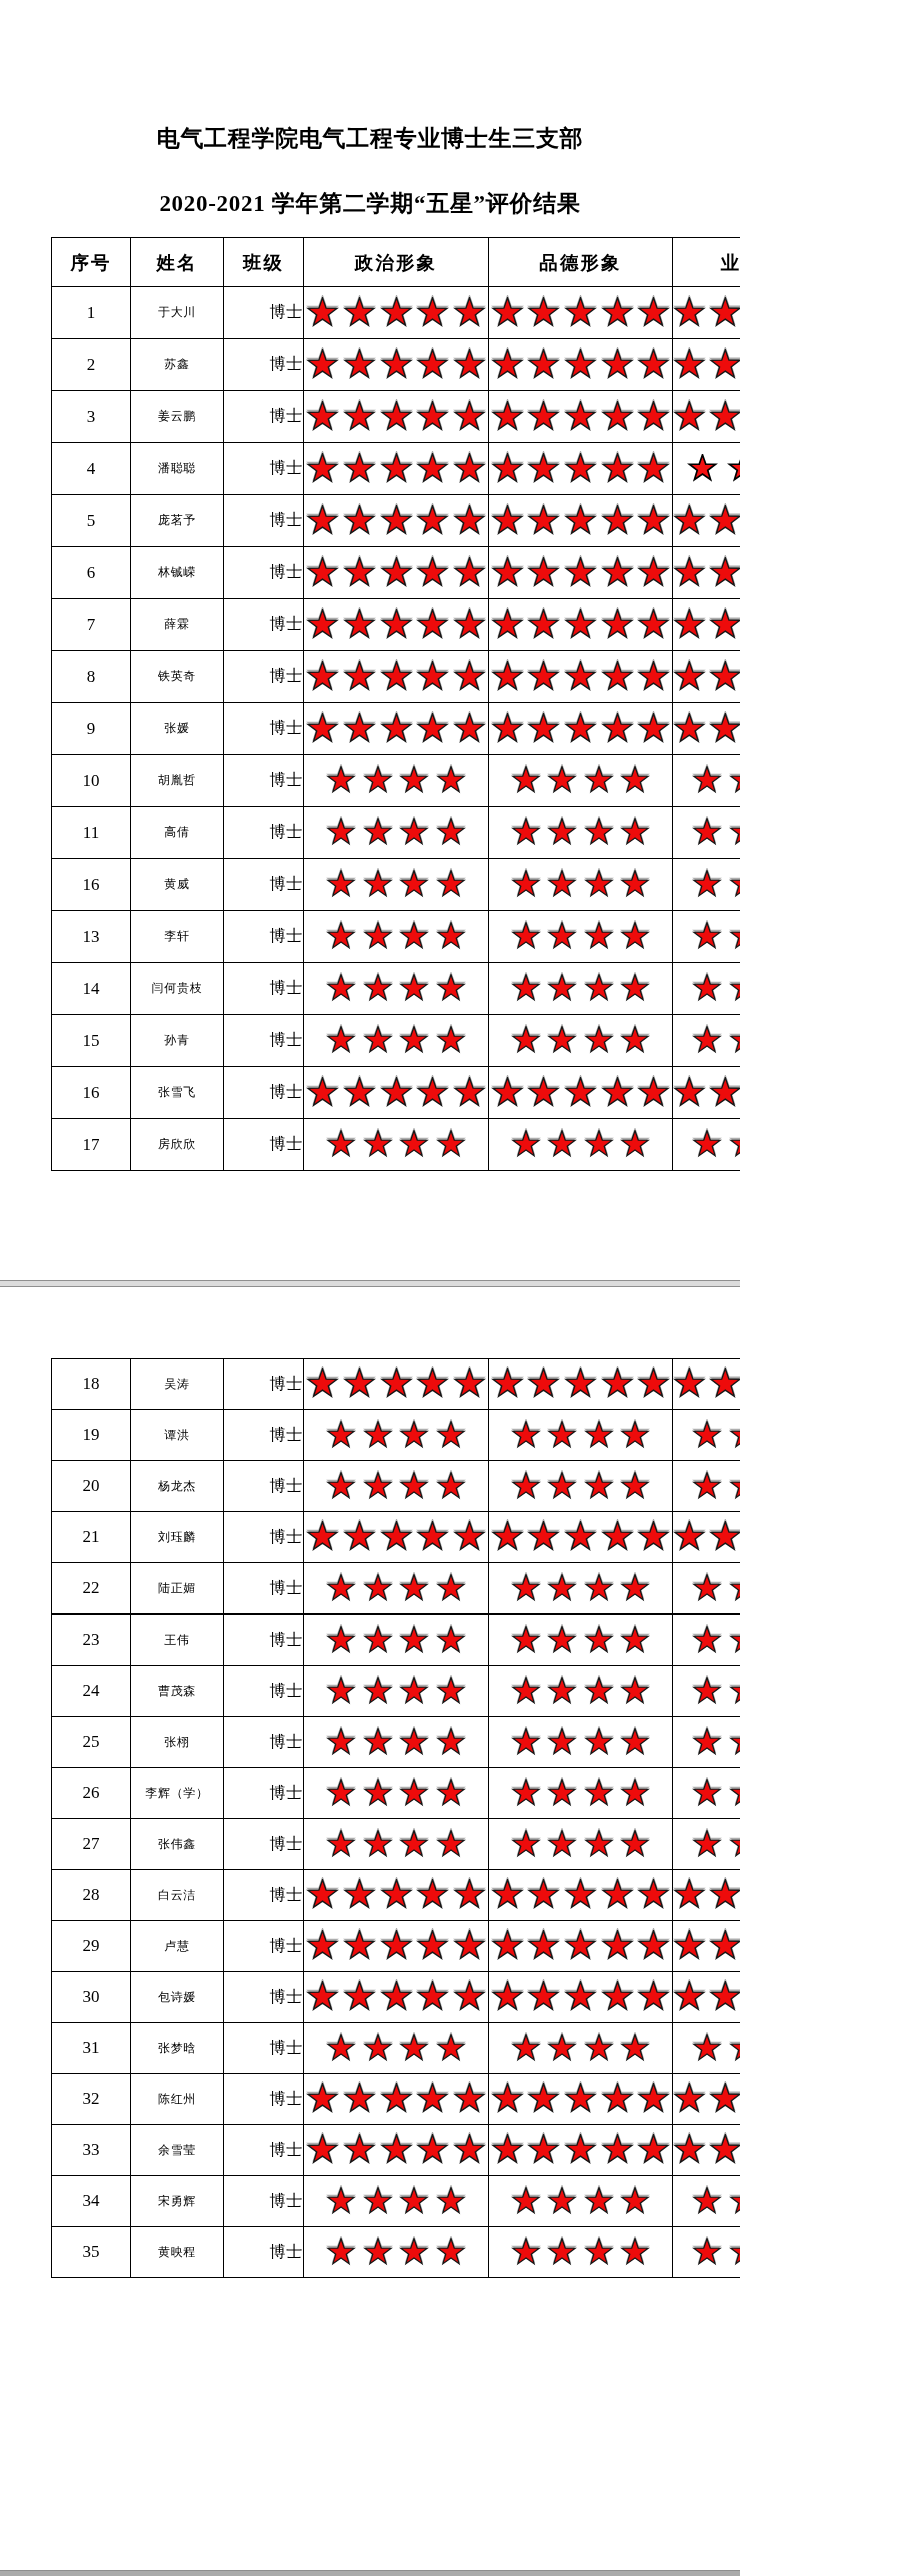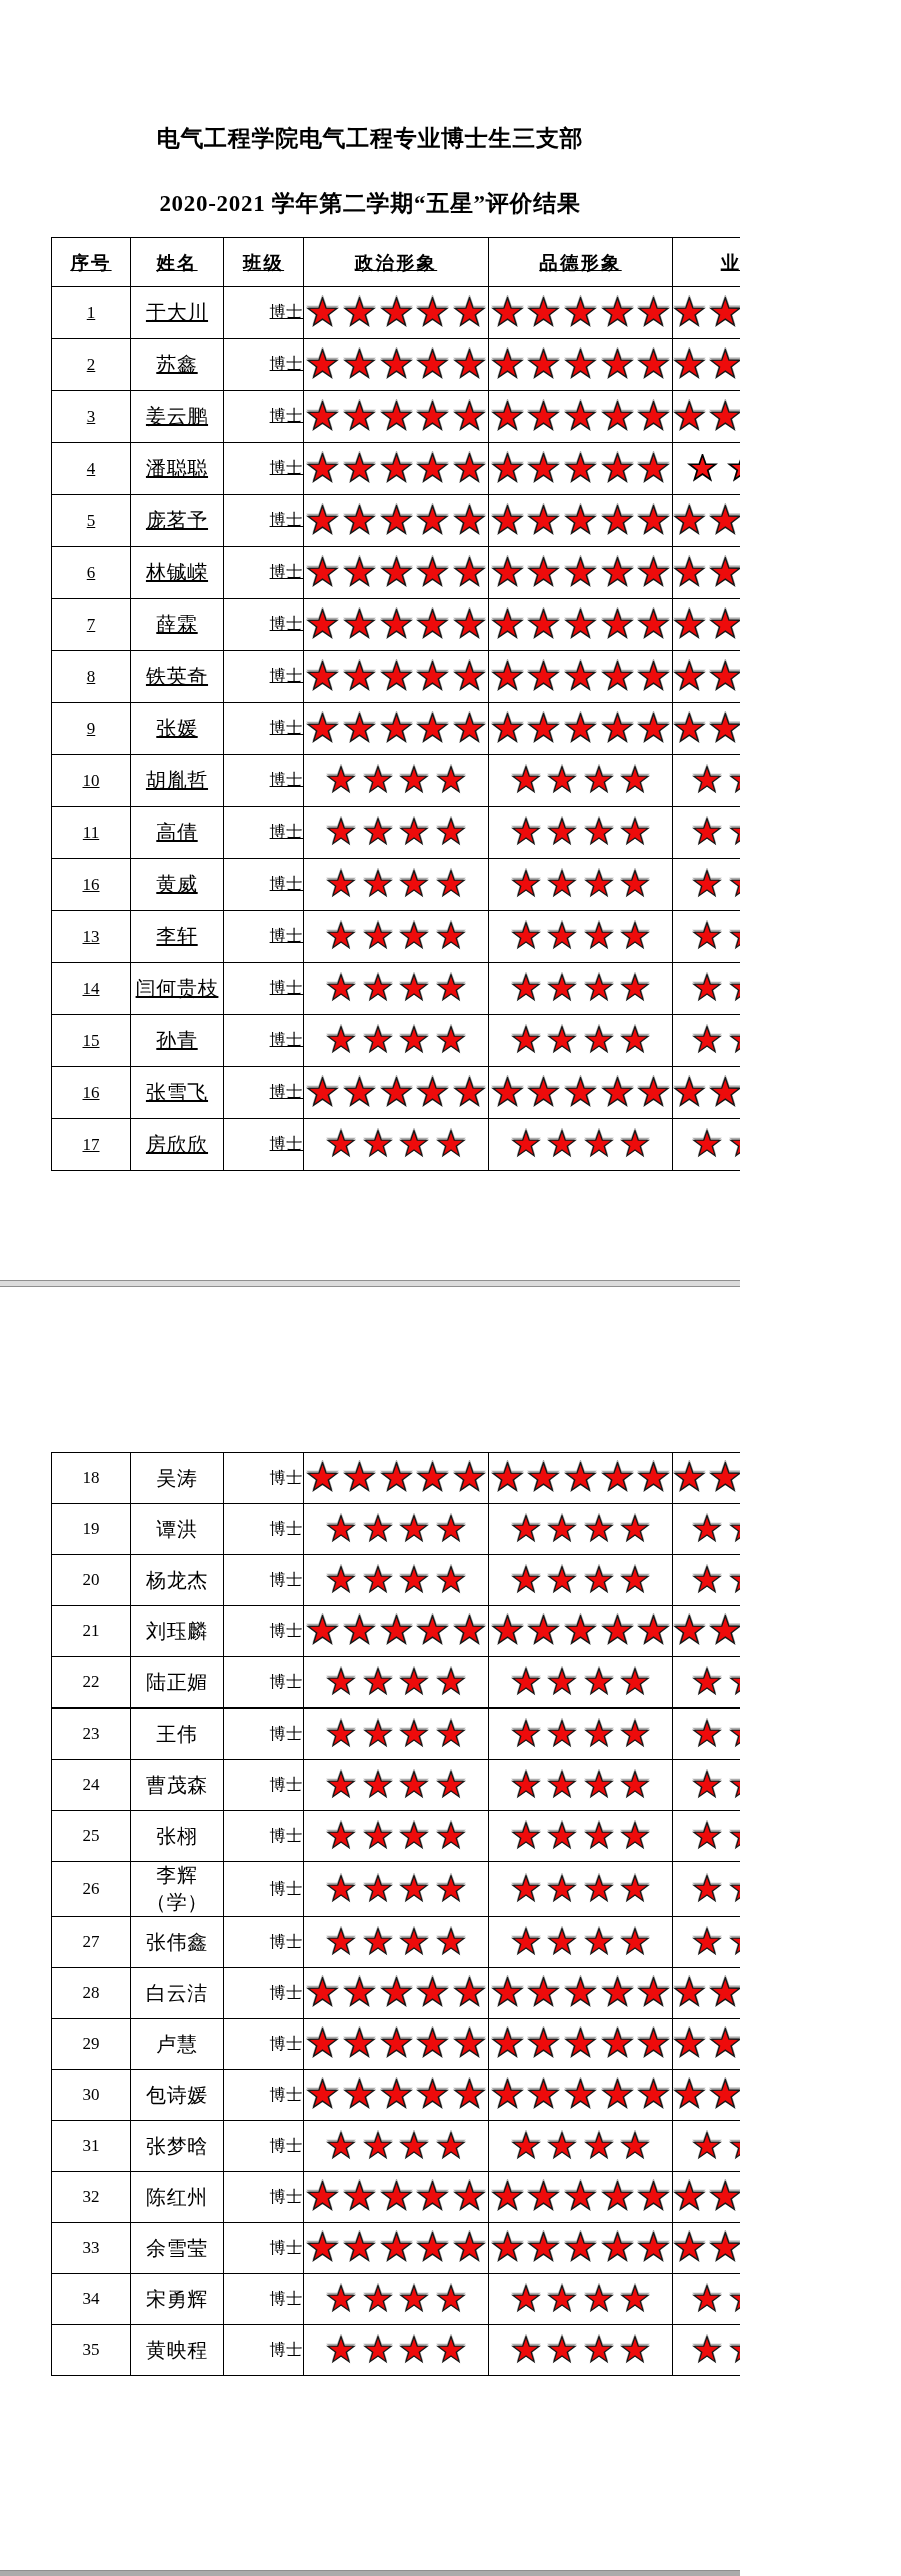--- a/index.html
+++ b/index.html
@@ -13,31 +13,31 @@
     font-weight:700; font-size:23px; letter-spacing:0.7px; white-space:nowrap;
   }
   #title1 { top:123px; }
   #title2 { top:188px;text-align:center; }
 
   table.rating {
     position:absolute; left:51px; width:800px;
     border-collapse:collapse; table-layout:fixed;
     border:1.5px solid #000;
   }
-  #table1 { top:237px;text-decoration:underline; }
-  #table2 { top:1452px;padding-left:24px; }
+  #table1 { top:237px; }
+  #table2 { top:1358px;padding-left:24px; }
   .rating th, .rating td {
     border:0.7px solid #000; text-align:center; vertical-align:middle; padding:0;
     overflow:hidden;
   }
   .rating th { height:48px; font-size:18.4px; font-weight:700; letter-spacing:2.2px; }
   #table1 td { height:51px; }
   #table2 td { height:50px; }
   td.seq  { font-size:17px; }
-  td.name { font-size:20px; letter-spacing:0.7px; }
+  td.name { font-size:12px; letter-spacing:0.7px; }
   td.cls  { font-size:16px; letter-spacing:0.7px;text-align:right; }
   tr.divider-after td { border-bottom:2.9px solid #000; }
 
   .stars { display:flex; justify-content:center; align-items:center; }
   .stars.g5 { gap:3.7px; }
   .stars.g4 { gap:6.6px; }
   .stars.gflat { gap:8.8px; }
   .star-regular { filter: drop-shadow(0px -1.5px 0px rgba(128,128,128,0.65)); }
   .star-flat { filter:none; }
 

